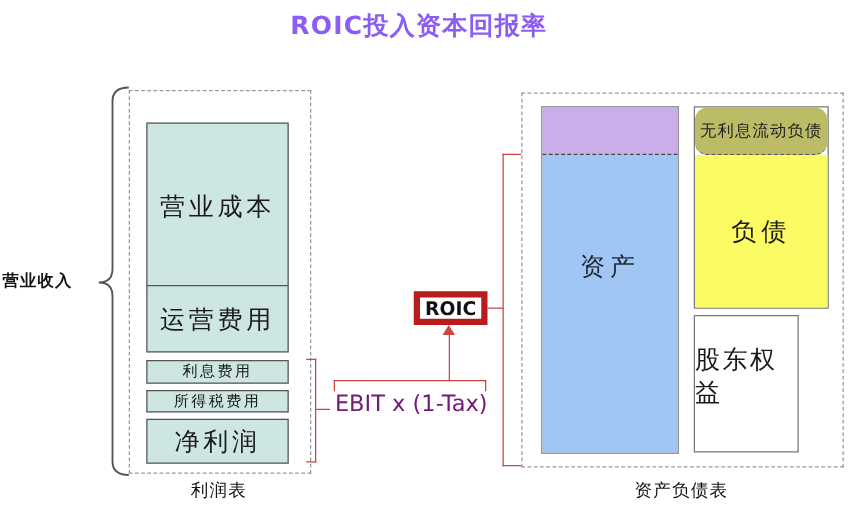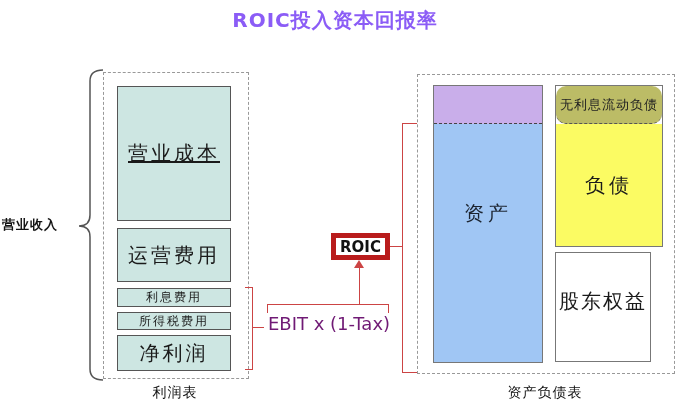--- a/index.html
+++ b/index.html
@@ -50,21 +50,21 @@
   .liab-top{
     height:37px;background:#bcbc66;border-bottom:1px dashed #555;
     display:flex;align-items:center;justify-content:center;font-size:13px;
     letter-spacing:1px;color:#222;border-radius:10px;
   }
   .liab-main{
     flex:1;background:#fbfb63;display:flex;align-items:center;justify-content:center;
     font-size:20px;letter-spacing:4px;color:#1a1a1a;
   }
   .equity-box{
-    left:555px;top:252px;width:96px;height:110px;background:#ffffff;
+    left:555px;top:252px;width:84px;height:110px;background:#ffffff;
     border:1px solid #777;box-sizing:border-box;
     display:flex;align-items:center;justify-content:center;
     font-size:20px;letter-spacing:2px;padding-bottom:12px;color:#1a1a1a;
   }
   .brace{left:74px;top:68px;}
 </style>
 </head>
 <body>
 
 <div class="canvas">
@@ -72,21 +72,21 @@
   <div class="abs title">ROIC投入资本回报率</div>
 
   <div class="abs revenue-label">营业收入</div>
 
   <svg class="abs brace" width="32" height="314" viewBox="0 0 32 314">
     <path d="M29,2 Q16,2 16,13 L16,147 Q16,158 5,158 Q16,158 16,169 L16,301 Q16,312 29,312" fill="none" stroke="#555" stroke-width="1.5"></path>
   </svg>
 
   <div class="abs dashed-box is-dashed"></div>
 
-  <div class="abs tealbox tb-lg" style="top:86px;height:135px;text-decoration:underline;">营业成本</div>
+  <div class="abs tealbox tb-lg" style="top:98px;height:135px;">营业成本</div>
   <div class="abs tealbox tb-lg" style="top:228px;height:54px;">运营费用</div>
   <div class="abs tealbox tb-sm" style="top:288px;height:19px;">利息费用</div>
   <div class="abs tealbox tb-sm" style="top:312px;height:18px;">所得税费用</div>
   <div class="abs tealbox tb-lg" style="top:335px;height:36px;">净利润</div>
 
   <div class="abs caption caption-left">利润表</div>
 
   <div class="abs rl" style="left:252px;top:287px;width:1px;height:83px;"></div>
   <div class="abs rl" style="left:245px;top:287px;width:8px;height:1px;"></div>
   <div class="abs rl" style="left:245px;top:369px;width:8px;height:1px;"></div>

